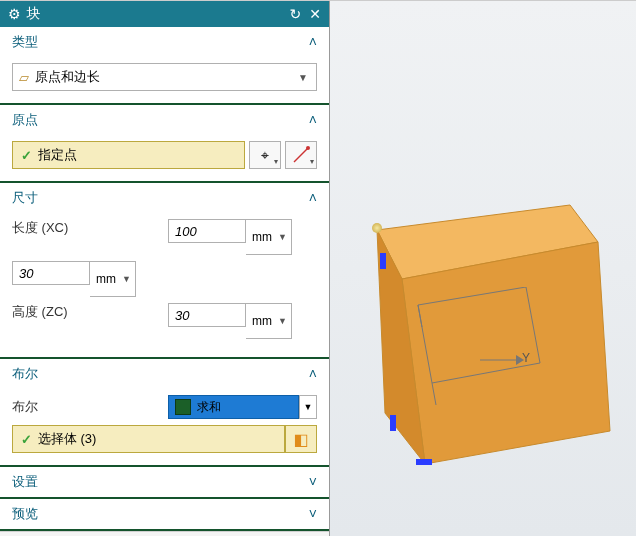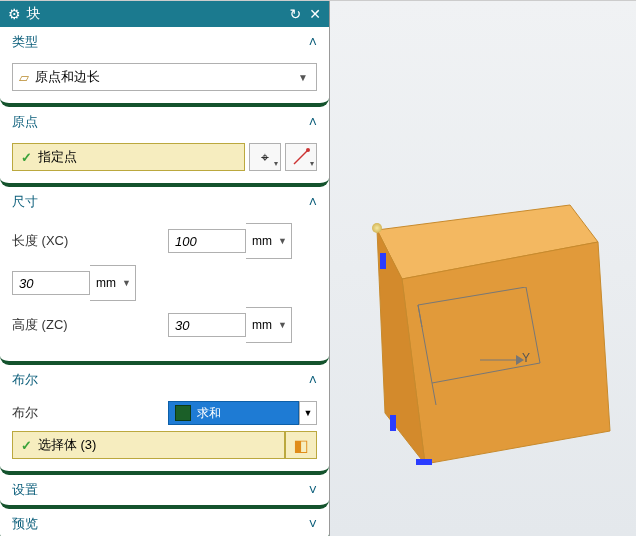--- a/index.html
+++ b/index.html
@@ -2,40 +2,40 @@
 <html><head>
 <meta charset="utf-8">
 <style>
 * { box-sizing: border-box; margin: 0; padding: 0; font-family: "Microsoft YaHei", Arial, sans-serif; }
 body { width: 636px; height: 536px; display: flex; background: #fff; overflow: hidden; border-top: 1px solid #ccc; }
 .panel { width: 330px; display: flex; flex-direction: column; border-right: 1px solid #999; background: #fff; }
 .panel-header { background: #1b7a8f; color: #fff; display: flex; align-items: center; padding: 4px 8px; font-size: 14px; }
 .panel-header .icon { margin-right: 6px; }
 .panel-header .spacer { flex: 1; }
 .panel-header .hbtn { margin-left: 8px; cursor: pointer; }
-.accordion { border-bottom: 4px solid #14532d; border-radius: 9px; }
+.accordion { border-bottom: 2px solid #14532d; }
 .acc-head { display: flex; align-items: center; justify-content: space-between; padding: 6px 12px; font-size: 13px; color: #0a5d7a; cursor: pointer; }
 .acc-head .chev { color: #0a5d7a; font-size: 14px; }
 .acc-body { padding: 6px 12px 12px 12px; }
 .type-select { display: flex; align-items: center; border: 1px solid #b0b0b0; background: #fff; padding: 4px 6px; font-size: 13px; position: relative; }
 .type-select .ico { color: #b88a2d; margin-right: 6px; }
 .type-select .arr { position: absolute; right: 8px; color: #555; font-size: 10px; }
 .origin-row { display: flex; align-items: stretch; gap: 4px; }
 .origin-field { flex: 1; border: 1px solid #bba83e; background: #f6edbf; padding: 4px 8px; display: flex; align-items: center; font-size: 13px; }
 .origin-field .chk { color: #3aa23a; margin-right: 6px; font-weight: bold; }
 .sq-btn { width: 32px; border: 1px solid #b0b0b0; background: #f8f8f8; display: flex; align-items: center; justify-content: center; font-size: 14px; position: relative; cursor: pointer; }
 .sq-btn .mini-arr { position: absolute; right: 2px; bottom: 2px; font-size: 8px; color: #555; }
-.dim-row { display: flex; align-items: center; margin-bottom: 6px; font-size: 13px; }
+.dim-row { display: flex; align-items: flex-start; margin-bottom: 6px; font-size: 13px; }
 .dim-label { width: 156px; color: #333; }
 .dim-input { width: 78px; height: 24px; border: 1px solid #b0b0b0; padding: 2px 6px; font-size: 13px; font-style: italic; }
 .dim-unit { width: 46px; height: 36px; border: 1px solid #b0b0b0; border-left: none; background: #fff; display: flex; align-items: center; padding-left: 6px; font-size: 12px; position: relative; cursor: pointer; }
 .dim-unit .arr { position: absolute; right: 4px; font-size: 9px; color: #555; }
 .bool-row { display: flex; align-items: center; font-size: 13px; margin-bottom: 6px; }
 .bool-label { width: 156px; color: #333; }
-.bool-select { flex: 1; height: 24px; background: #1e7bd4; color: #ffffff; border: 1px solid #0d5fa8; display: flex; align-items: center; padding: 1px 6px; font-size: 12px; position: relative; cursor: pointer; }
+.bool-select { flex: 1; height: 24px; background: #1e7bd4; color: #000000; border: 1px solid #0d5fa8; display: flex; align-items: center; padding: 1px 6px; font-size: 12px; position: relative; cursor: pointer; }
 .bool-select .bico { width: 16px; height: 16px; background: #1b5f28; border: 1px solid #0d3a16; margin-right: 6px; }
 .bool-arr { width: 18px; height: 24px; border: 1px solid #b0b0b0; background: #fff; display: flex; align-items: center; justify-content: center; font-size: 9px; cursor: pointer; }
 .select-body-row { display: flex; align-items: stretch; }
 .select-body { flex: 1; border: 1px solid #bba83e; background: #f6edbf; padding: 4px 8px; display: flex; align-items: center; font-size: 13px; }
 .select-body .chk { color: #3aa23a; margin-right: 6px; font-weight: bold; }
 .cube-btn { width: 32px; border: 1px solid #bba83e; background: #f6edbf; display: flex; align-items: center; justify-content: center; font-size: 16px; color: #e08c1a; cursor: pointer; }
 .dialog-buttons { padding: 8px 12px; display: flex; justify-content: flex-end; gap: 8px; background: #f4f4f4; border-top: 1px solid #d0d0d0; margin-top: auto; }
 .dbtn { min-width: 56px; padding: 4px 12px; font-size: 12px; border: 1px solid #a0a0a0; background: linear-gradient(#fefefe,#e4e4e4); cursor: pointer; }
 .viewport { flex: 1; position: relative; background: linear-gradient(#f0f2f4,#e4e8ec); overflow: hidden; }
 .wire-frame { position: absolute; left: 84px; top: 286px; }

